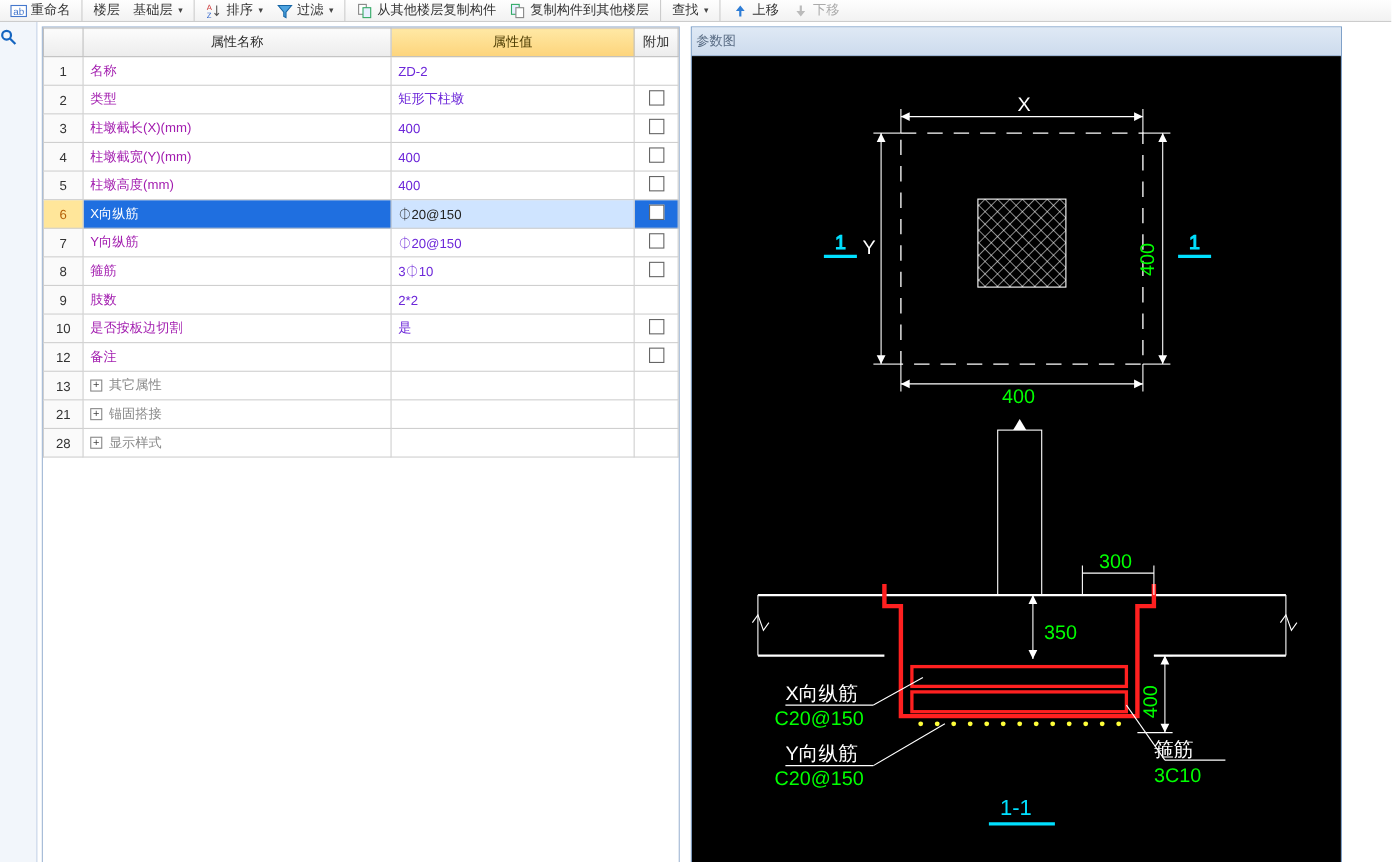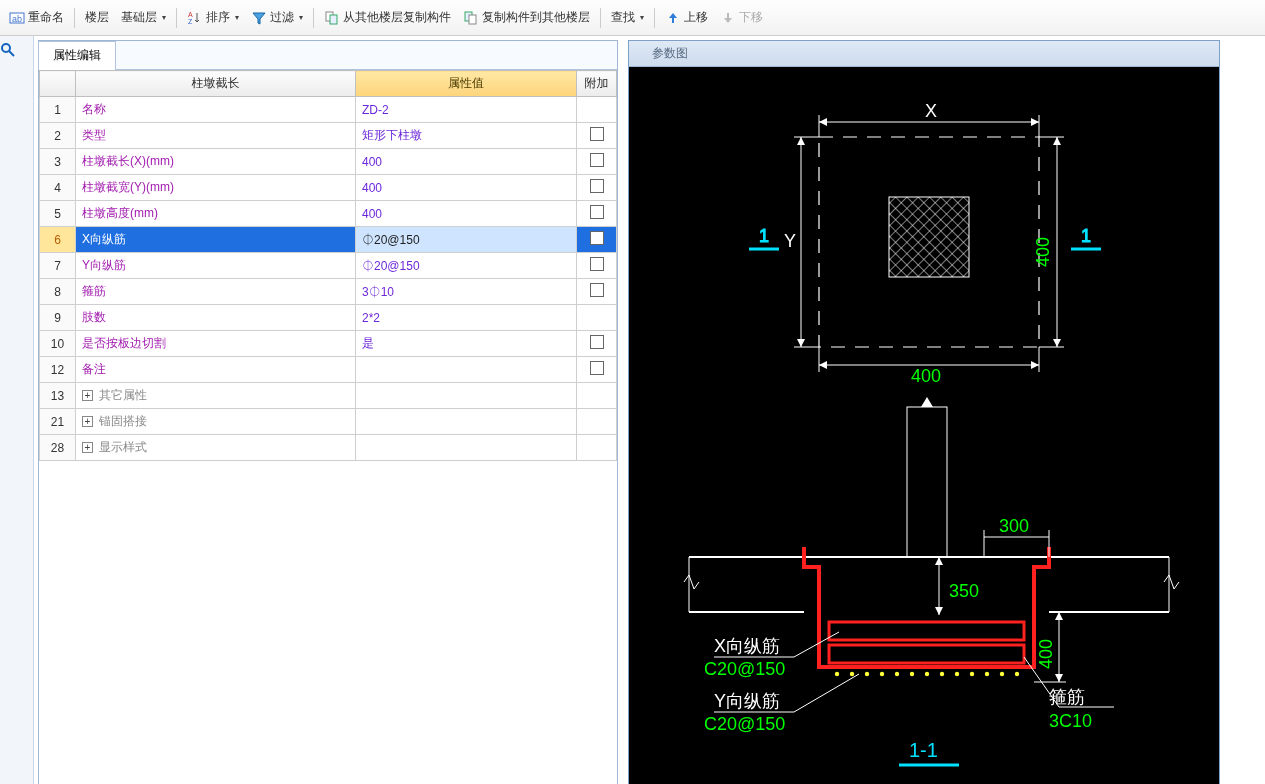--- a/index.html
+++ b/index.html
@@ -4,21 +4,21 @@
 <style>
   * { box-sizing: border-box; }
   body {
     margin: 0;
     font-family: "Microsoft YaHei", "SimSun", sans-serif;
     font-size: 12px;
     background: #fff;
     user-select: none;
   }
   .toolbar {
-    height: 36px;
+    height: 20px;
     display: flex;
     align-items: center;
     gap: 2px;
     padding: 2px 4px;
     border-bottom: 1px solid #ccc;
     background: linear-gradient(#fefefe,#f2f2f2);
   }
   .toolbar .btn {
     display: flex;
     align-items: center;
@@ -113,21 +113,21 @@
     vertical-align:middle;
   }
   .diagram-panel {
     flex:0 0 590px;
     margin:4px 4px 4px 10px;
     border:1px solid #7fa1c9;
   }
   .diagram-title {
     background:linear-gradient(#dfe9f5,#cddbed);
     color:#5a6d85;
-    padding:4px 23px;
+    padding:4px 4px;
     border-bottom:1px solid #9fb6d4;
   }
   .diagram-body {
     background:#000;
     height:740px;
     position:relative;
     overflow:hidden;
   }
   svg { display:block; }
 </style>
@@ -210,28 +210,25 @@
   <div class="left-strip">
     <span class="search-ico">
       <svg width="16" height="16" viewBox="0 0 16 16">
           <circle cx="6" cy="6" r="4" fill="none" stroke="#1565c0" stroke-width="2"></circle>
           <line x1="9" y1="9" x2="14" y2="14" stroke="#1565c0" stroke-width="2"></line>
         </svg>
     </span>
   </div>
 
   <div class="prop-panel">
-    <div class="tab-labels">
-      <div class="tab">属性编辑</div>
-    </div>
     <table class="prop">
       <thead>
         <tr>
           <th style="width:36px"></th>
-          <th>柱墩截长</th>
+          <th>属性名称</th>
           <th class="val">属性值</th>
           <th style="width:40px">附加</th>
         </tr>
       </thead>
       <tbody id="prop-body">
           <tr>
             <td>1</td>
             <td>名称</td>
             <td>ZD-2</td>
             <td></td>

